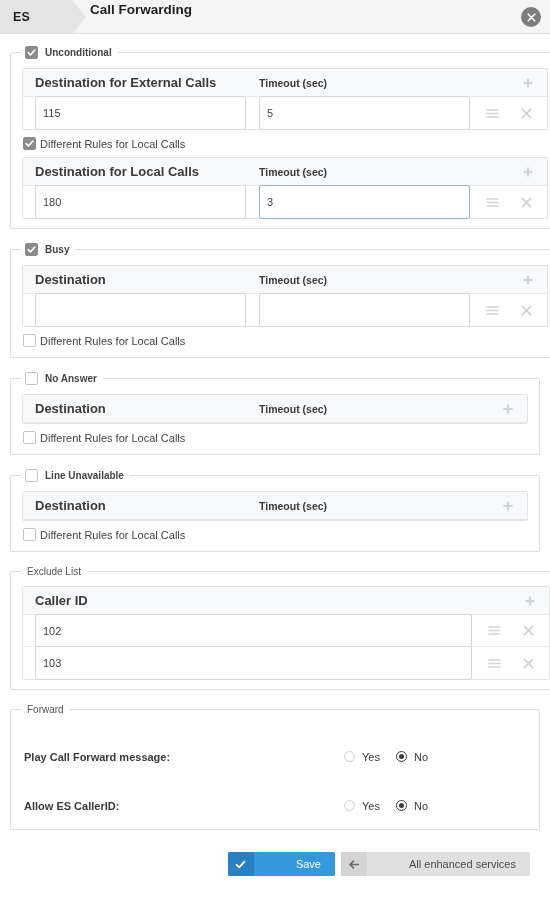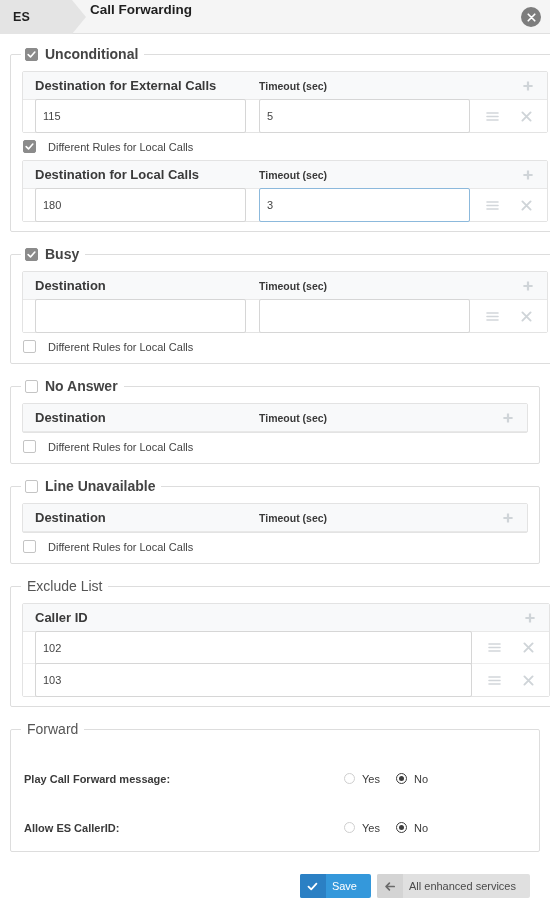--- a/index.html
+++ b/index.html
@@ -80,21 +80,21 @@
     margin: 0 0 14px 0;
     padding: 0 0 0 0;
     background: #ffffff;
   }
   fieldset.panel > legend {
     margin-left: 10px;
     padding: 0 6px 0 4px;
     display: flex;
     align-items: center;
     gap: 7px;
-    font-size: 14px;
+    font-size: 10px;
     font-weight: bold;
     color: #444444;
   }
   fieldset.panel.plainlegend > legend {
     font-weight: normal;
     color: #555555;
     padding-left: 6px;
   }
   .panel-inner { padding: 9px 11px 9px 11px; }
 
@@ -113,21 +113,21 @@
   .cb.checked {
     background: #8b8b8b;
     border-color: #8b8b8b;
   }
   .cb svg { display: none; }
   .cb.checked svg { display: block; }
 
   .cb-row {
     display: flex;
     align-items: center;
-    gap: 12px;
+    gap: 4px;
     padding: 7px 1px 1px 1px;
   }
   .cb-row .cb-label {
     font-size: 11px;
     color: #444444;
   }
 
   
   .grid {
     border: 1px solid #e3e3e3;
@@ -238,20 +238,21 @@
     gap: 6px;
     padding: 8px 10px 0 0;
   }
   .btn {
     display: flex;
     align-items: center;
     height: 24px;
     border-radius: 2px;
     cursor: pointer;
     overflow: hidden;
+    gap: 36px;
   }
   .btn .btn-ico {
     width: 26px; height: 24px;
     display: flex; align-items: center; justify-content: center;
   }
   .btn .btn-lbl {
     padding: 0 14px 0 6px;
     font-size: 11px;
     line-height: 24px;
   }

